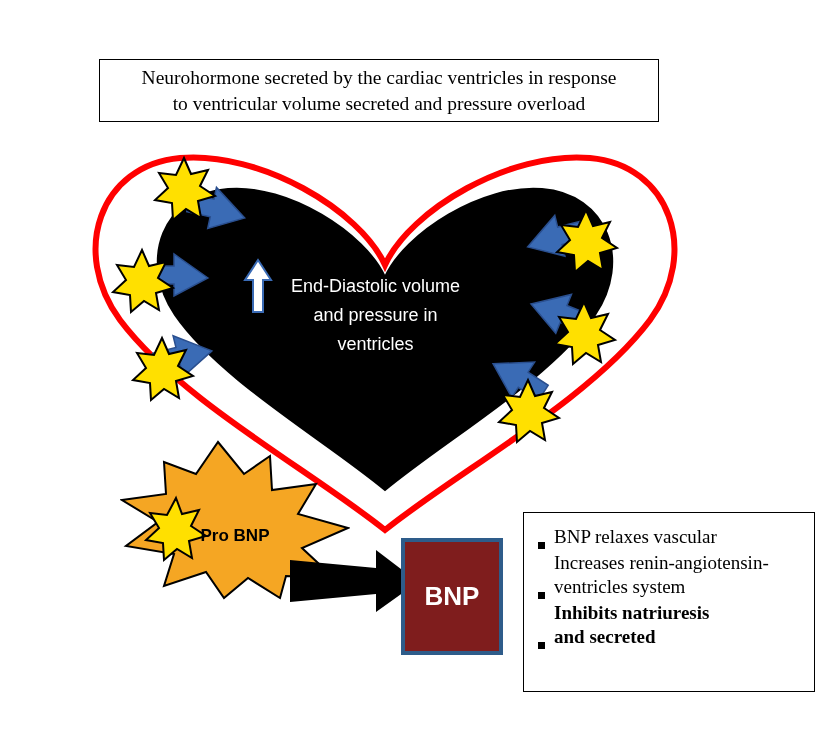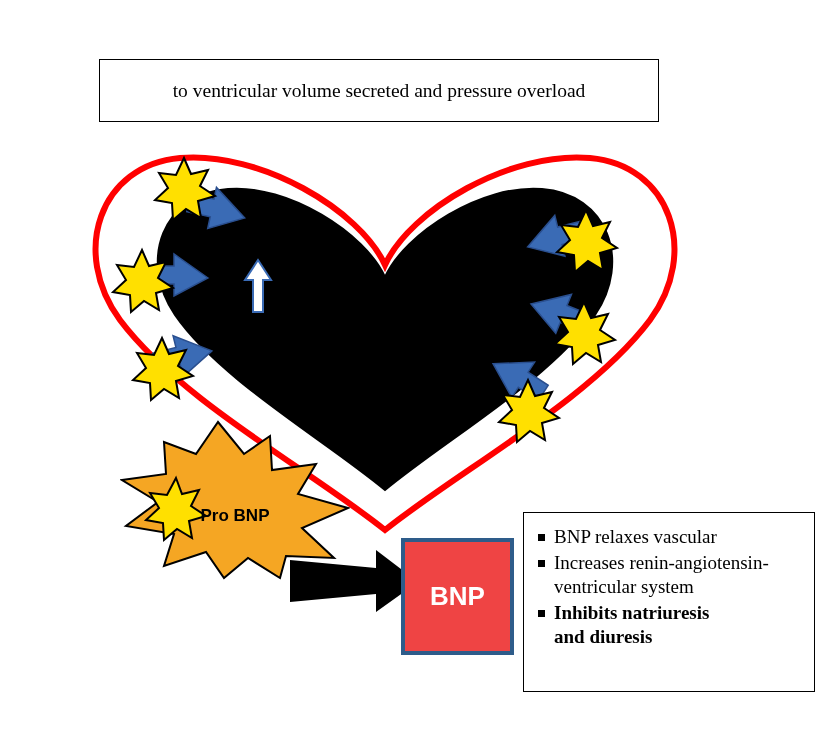--- a/index.html
+++ b/index.html
@@ -75,21 +75,21 @@
     left: 243px;
     top: 258px;
     width: 30px;
     height: 56px;
   }
 
   
   #probnp-wrap {
     position: absolute;
     left: 120px;
-    top: 420px;
+    top: 440px;
     width: 230px;
     height: 160px;
   }
   .probnp-text {
     position: absolute;
     left: 0;
     top: 86px;
     width: 230px;
     text-align: center;
     font-family: "Liberation Sans", sans-serif;
@@ -105,23 +105,23 @@
     top: 546px;
     width: 130px;
     height: 70px;
   }
 
   
   .bnp-box {
     position: absolute;
     left: 401px;
     top: 538px;
-    width: 113px;
+    width: 102px;
     height: 117px;
-    background: #ef4444;
+    background: #7f1d1d;
     border: 4px solid #2e5c8a;
     box-sizing: border-box;
     display: flex;
     align-items: center;
     justify-content: center;
   }
   .bnp-text {
     font-family: "Liberation Sans", sans-serif;
     font-weight: bold;
     font-size: 26px;
@@ -135,21 +135,21 @@
     top: 512px;
     width: 292px;
     height: 180px;
     border: 1px solid #000000;
     background: #ffffff;
     box-sizing: border-box;
     padding: 12px 10px 10px 12px;
   }
   .bullet-row {
     display: flex;
-    align-items: flex-start;
+    align-items: flex-end;
     margin-bottom: 2px;
   }
   .bullet-sq {
     width: 7px;
     height: 7px;
     background: #000000;
     margin: 9px 9px 0 2px;
     flex: 0 0 auto;
   }
   .bullet-text {
@@ -161,20 +161,21 @@
   .bullet-text.bold {
     font-weight: bold;
   }
 </style>
 </head>
 <body>
 
 <div id="stage">
 
   <div class="caption-box">
+    <div class="caption-line">Neurohormone secreted by the cardiac ventricles in response</div>
     <div class="caption-line">to ventricular volume secreted and pressure overload</div>
   </div>
 
   <svg id="heart-svg" viewBox="0 0 650 430">
 
     <path d="M325 400
              C 250 340, 120 270, 60 190
              C 10 122, 40 35, 120 28
              C 200 21, 300 80, 325 135
              C 350 80, 450 21, 530 28
@@ -208,20 +209,25 @@
       <polygon points="526,80 533,96 550,92 542,108 557,118 540,123 543,140 528,131 515,142 514,125 497,122 510,110 501,95 518,97" fill="#ffe000" stroke="#000000" stroke-width="2"></polygon>
       <polygon points="524,172 531,188 548,184 540,200 555,210 538,215 541,232 526,223 513,234 512,217 495,214 508,202 499,187 516,189" fill="#ffe000" stroke="#000000" stroke-width="2"></polygon>
       <polygon points="468,250 475,266 492,262 484,278 499,288 482,293 485,310 470,301 457,312 456,295 439,292 452,280 443,265 460,267" fill="#ffe000" stroke="#000000" stroke-width="2"></polygon>
     </g>
   </svg>
 
   <svg class="up-arrow" viewBox="0 0 30 56">
     <polygon points="15,2 28,22 20,22 20,54 10,54 10,22 2,22" fill="#ffffff" stroke="#3a6bb5" stroke-width="2"></polygon>
   </svg>
 
+  <div class="heart-label">
+    <div class="l1">End-Diastolic volume</div>
+    <div>and pressure in</div>
+    <div>ventricles</div>
+  </div>
 
   <div id="probnp-wrap">
     <svg viewBox="0 0 230 160" width="230" height="160">
       <polygon points="98,2 124,34 150,16 152,50 196,44 178,74 228,88 182,108 214,138 166,136 160,158 128,138 104,158 86,132 44,146 54,114 6,106 38,82 2,60 46,54 44,22 76,34" fill="#f5a623" stroke="#000000" stroke-width="2"></polygon>
       <polygon points="56,58 62,74 79,70 71,86 86,96 69,101 72,118 57,109 44,120 43,103 26,100 39,88 30,73 47,75" fill="#ffe000" stroke="#000000" stroke-width="2"></polygon>
     </svg>
     <div class="probnp-text">Pro BNP</div>
   </div>
 
   <svg id="big-arrow" viewBox="0 0 130 70">
@@ -236,25 +242,25 @@
     <div class="bullet-row">
       <div class="bullet-sq"></div>
       <div class="bullet-text">
         <div>BNP relaxes vascular</div>
       </div>
     </div>
     <div class="bullet-row">
       <div class="bullet-sq"></div>
       <div class="bullet-text">
         <div>Increases renin-angiotensin-</div>
-        <div>ventricular system</div>
+        <div>ventricles system</div>
       </div>
     </div>
     <div class="bullet-row">
       <div class="bullet-sq"></div>
       <div class="bullet-text bold">
         <div>Inhibits natriuresis</div>
-        <div>and diuresis</div>
+        <div>and secreted</div>
       </div>
     </div>
   </div>
 
 </div>
 
 </body></html>

